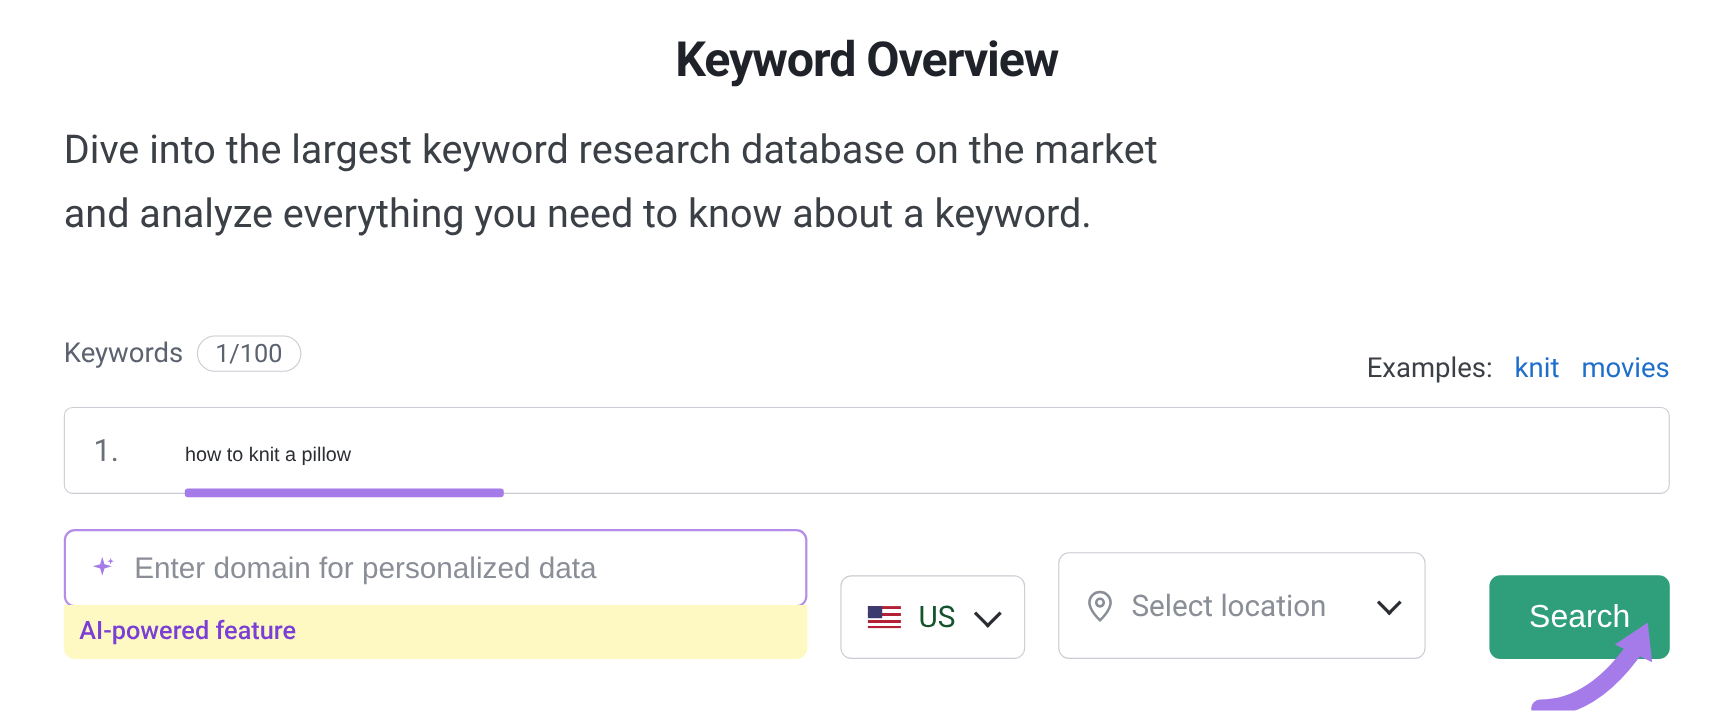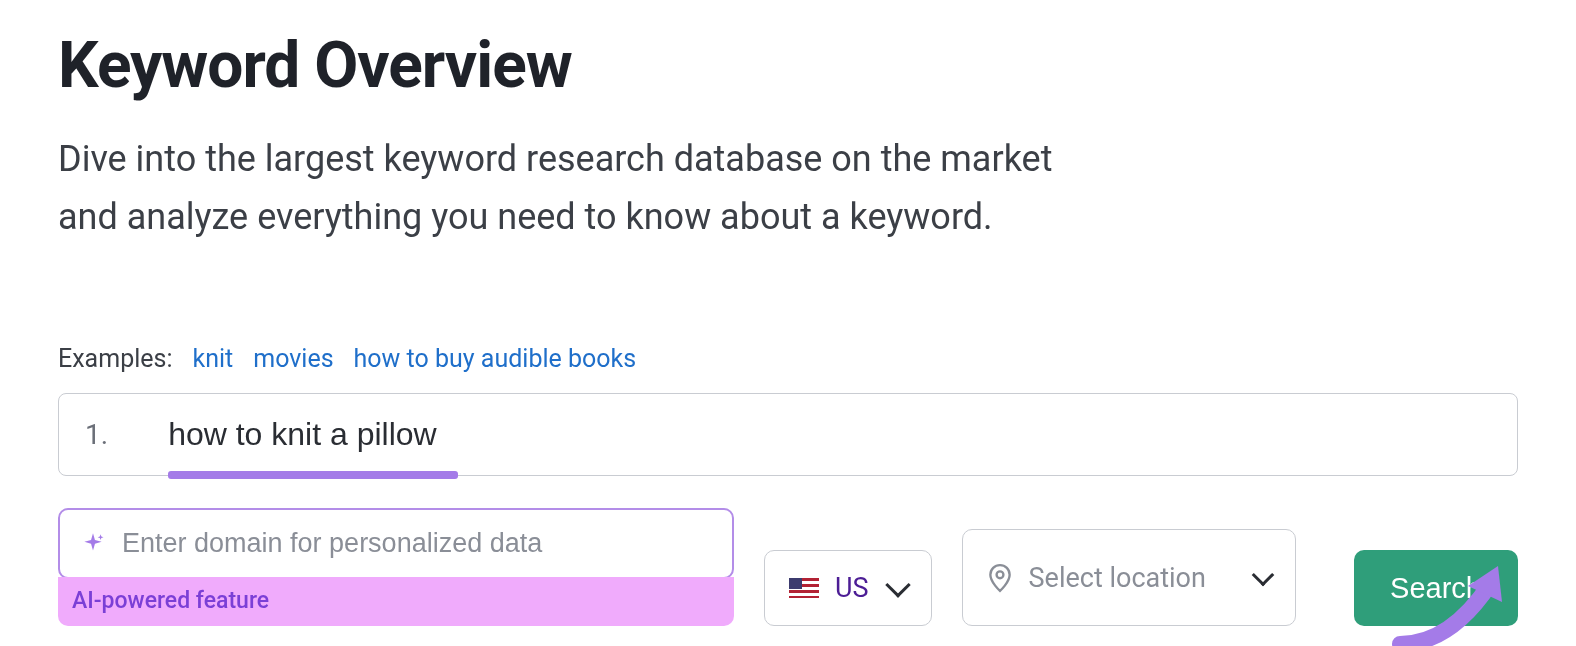--- a/index.html
+++ b/index.html
@@ -10,22 +10,22 @@
     height: 646px;
     position: relative;
     color: #22262e;
   }
   .container {
     width: 1460px;
     margin: 0 auto;
     padding-top: 28px;
   }
   .title {
-    text-align: left;
-    font-size: 64px;
+    text-align: center;
+    font-size: 44px;
     font-weight: 700;
     color: #1f2229;
     letter-spacing: -1px;
   }
   .subtitle {
     text-align: left;
     font-size: 36px;
     color: #3b3f46;
     margin-top: 28px;
     line-height: 1.6;
@@ -74,21 +74,21 @@
   .kw-num {
     color: #6b6f78;
     margin-right: 60px;
   }
   .kw-text-wrap {
     position: relative;
     display: inline-block;
   }
   .kw-text {
     color: #2a2d33;
-    font-size: 32px;
+    font-size: 18px;
     border: none;
     outline: none;
     background: transparent;
     width: 1200px;
   }
   .underline-highlight {
     position: absolute;
     left: 0;
     bottom: -26px;
     height: 8px;
@@ -119,37 +119,37 @@
   .domain-input {
     border: none;
     outline: none;
     font-size: 27px;
     color: #6f737c;
     width: 100%;
     background: transparent;
   }
   .domain-input::placeholder { color: #8a8e97; }
   .ai-badge {
-    background: #f0abfc;
+    background: #fef9c3;
     border-radius: 0 0 10px 10px;
     padding: 10px 14px 12px 14px;
     font-size: 23px;
     color: #7b3fd6;
     font-weight: 500;
     margin-top: -2px;
   }
   .country-select {
     border: 1.5px solid #c9ccd2;
     border-radius: 10px;
     padding: 18px 24px;
     display: flex;
     align-items: center;
     gap: 16px;
     font-size: 27px;
-    color: #4c1d95;
+    color: #14532d;
     cursor: pointer;
     height: 76px;
   }
   .flag {
     width: 30px;
     height: 20px;
     display: inline-block;
     position: relative;
     background: linear-gradient(
       to bottom,
@@ -222,25 +222,28 @@
 <body>
 
 <div class="container">
   <h1 class="title">Keyword Overview</h1>
   <p class="subtitle">
     <span>Dive into the largest keyword research database on the market</span><br>
     <span>and analyze everything you need to know about a keyword.</span>
   </p>
 
   <div class="row-top">
+    <div class="keywords-label">
+      <span>Keywords</span>
+      <span class="count-pill">1/100</span>
+    </div>
     <div class="examples">
       <span class="examples-label">Examples:</span>
       <a class="example-link">knit</a>
       <a class="example-link">movies</a>
-      <a class="example-link">how to buy audible books</a>
     </div>
   </div>
 
   <div class="keyword-input-wrap">
     <span class="kw-num">1.</span>
     <span class="kw-text-wrap">
       <input class="kw-text" type="text" value="how to knit a pillow" style="">
       <span class="underline-highlight"></span>
     </span>
   </div>

